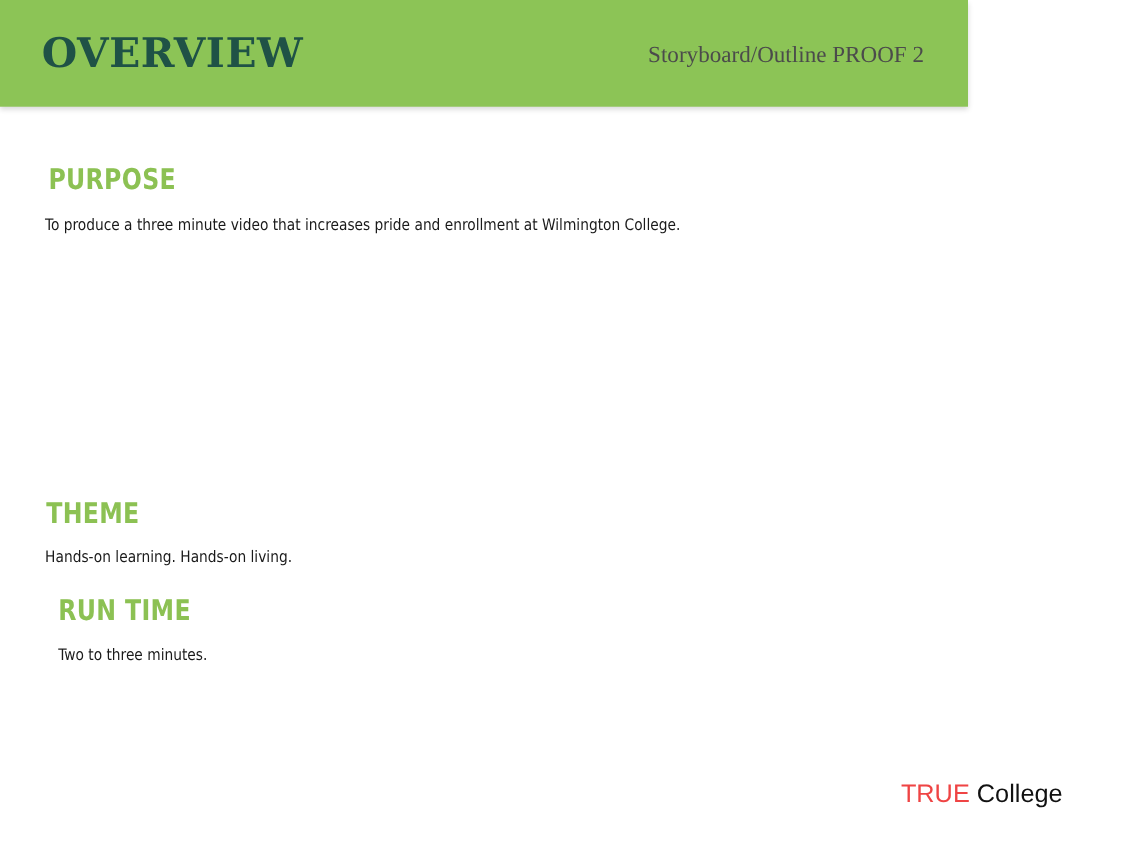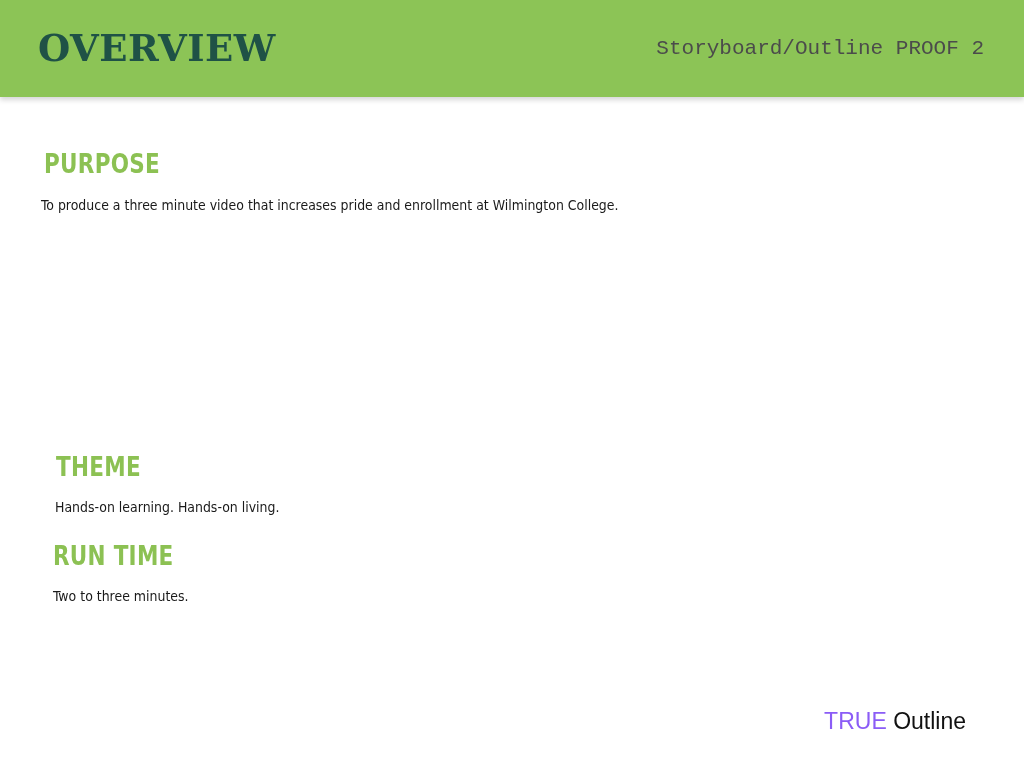--- a/index.html
+++ b/index.html
@@ -22,21 +22,21 @@
     height: 768px;
     background: #ffffff;
     overflow: hidden;
   }
 
   
   .header-band {
     position: absolute;
     left: 0;
     top: 0;
-    width: 1024px;
+    width: 880px;
     height: 97px;
     background: #8cc456;
     box-shadow: 0 3px 5px rgba(0, 0, 0, 0.16);
     z-index: 5;
   }
 
   .header-title {
     position: absolute;
     left: 38px;
     top: 26px;
@@ -46,21 +46,21 @@
     letter-spacing: 0.5px;
     color: #1f5246;
     line-height: 44px;
     white-space: nowrap;
   }
 
   .header-subtitle {
     position: absolute;
     right: 40px;
     top: 36px;
-    font-family: Liberation Mono, monospace;
+    font-family: Liberation Serif, serif;
     font-size: 21px;
     color: #4b4b4b;
     line-height: 26px;
     white-space: nowrap;
   }
 
   
   .content {
     position: absolute;
     left: 0;
@@ -104,40 +104,40 @@
   #sec-purpose .section-body    { margin-left: 41px; margin-top: 15px; }
 
   #sec-messages       { top: 145px; }
   #sec-messages .section-heading { margin-left: 42px; }
   #sec-messages .section-body    { margin-left: 41px; margin-top: 23px; }
 
   #sec-audiences      { top: 248px; }
   #sec-audiences .section-heading { margin-left: 41px; }
   #sec-audiences .section-body    { margin-left: 37px; margin-top: 23px; width: 875px; }
 
-  #sec-theme          { top: 355px; padding-left: 14px; }
+  #sec-theme          { top: 355px; }
   #sec-theme .section-heading { margin-left: 42px; }
   #sec-theme .section-body    { margin-left: 41px; margin-top: 14px; }
 
   #sec-runtime        { top: 444px; margin-left: 12px; }
   #sec-runtime .section-heading { margin-left: 41px; }
   #sec-runtime .section-body    { margin-left: 41px; margin-top: 14px; }
 
   
   .footer-logo {
     position: absolute;
     right: 58px;
     bottom: 33px;
     font-family: "Liberation Sans", sans-serif;
     font-size: 23px;
     line-height: 27px;
     white-space: nowrap;
   }
   .logo-true {
-    color: #8b5cf6;
+    color: #ef4444;
     font-weight: normal;
   }
   .logo-studios {
     color: #111111;
     font-weight: normal;
   }
 </style>
 </head>
 <body>
 
@@ -163,16 +163,16 @@
     </div>
 
     <div class="section" id="sec-runtime">
       <h2 class="section-heading">RUN TIME</h2>
       <p class="section-body">Two to three minutes.</p>
     </div>
 
   </div>
 
   <div class="footer-logo">
-    <span class="logo-true">TRUE</span><span>&nbsp;</span><span class="logo-studios">Outline</span>
+    <span class="logo-true">TRUE</span><span>&nbsp;</span><span class="logo-studios">College</span>
   </div>
 
 </div>
 
 </body></html>

